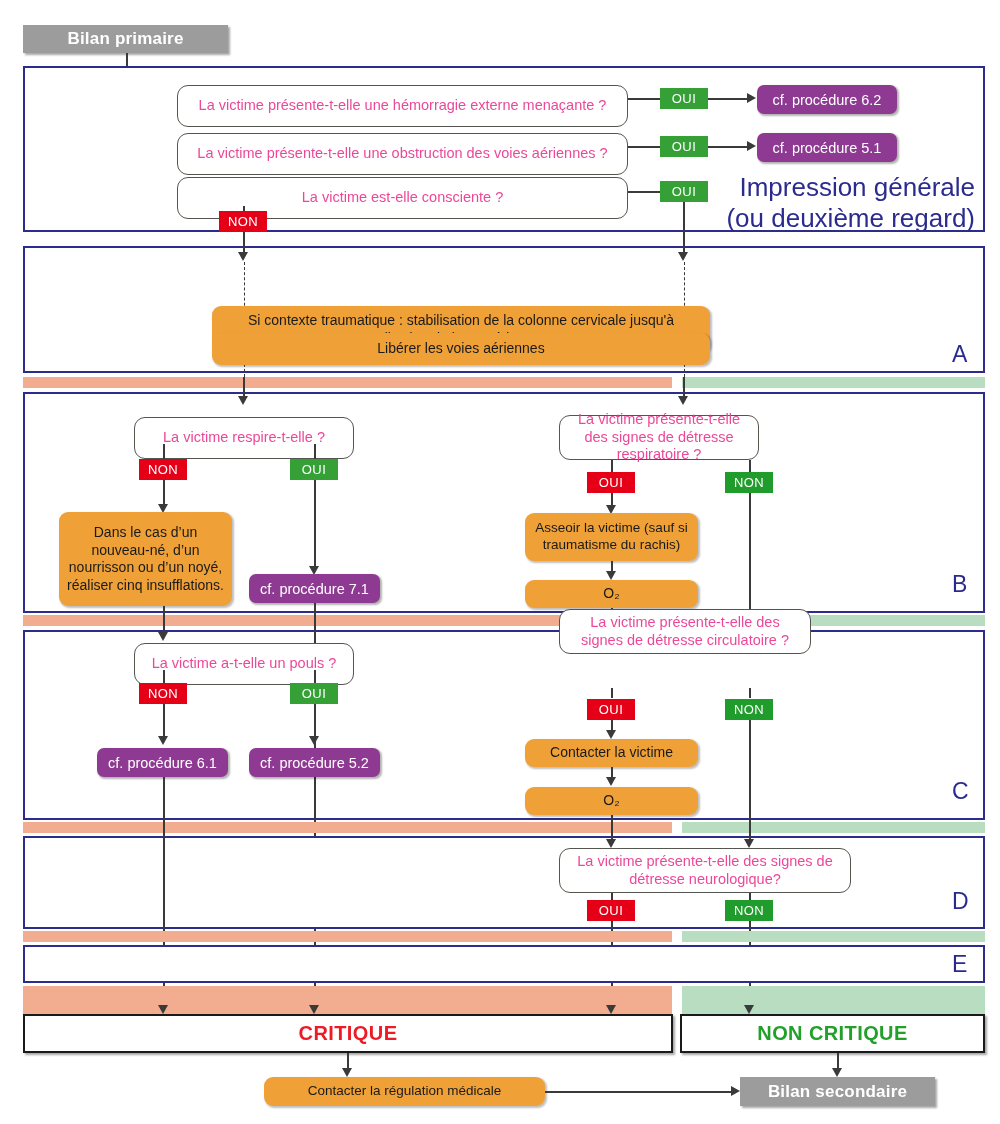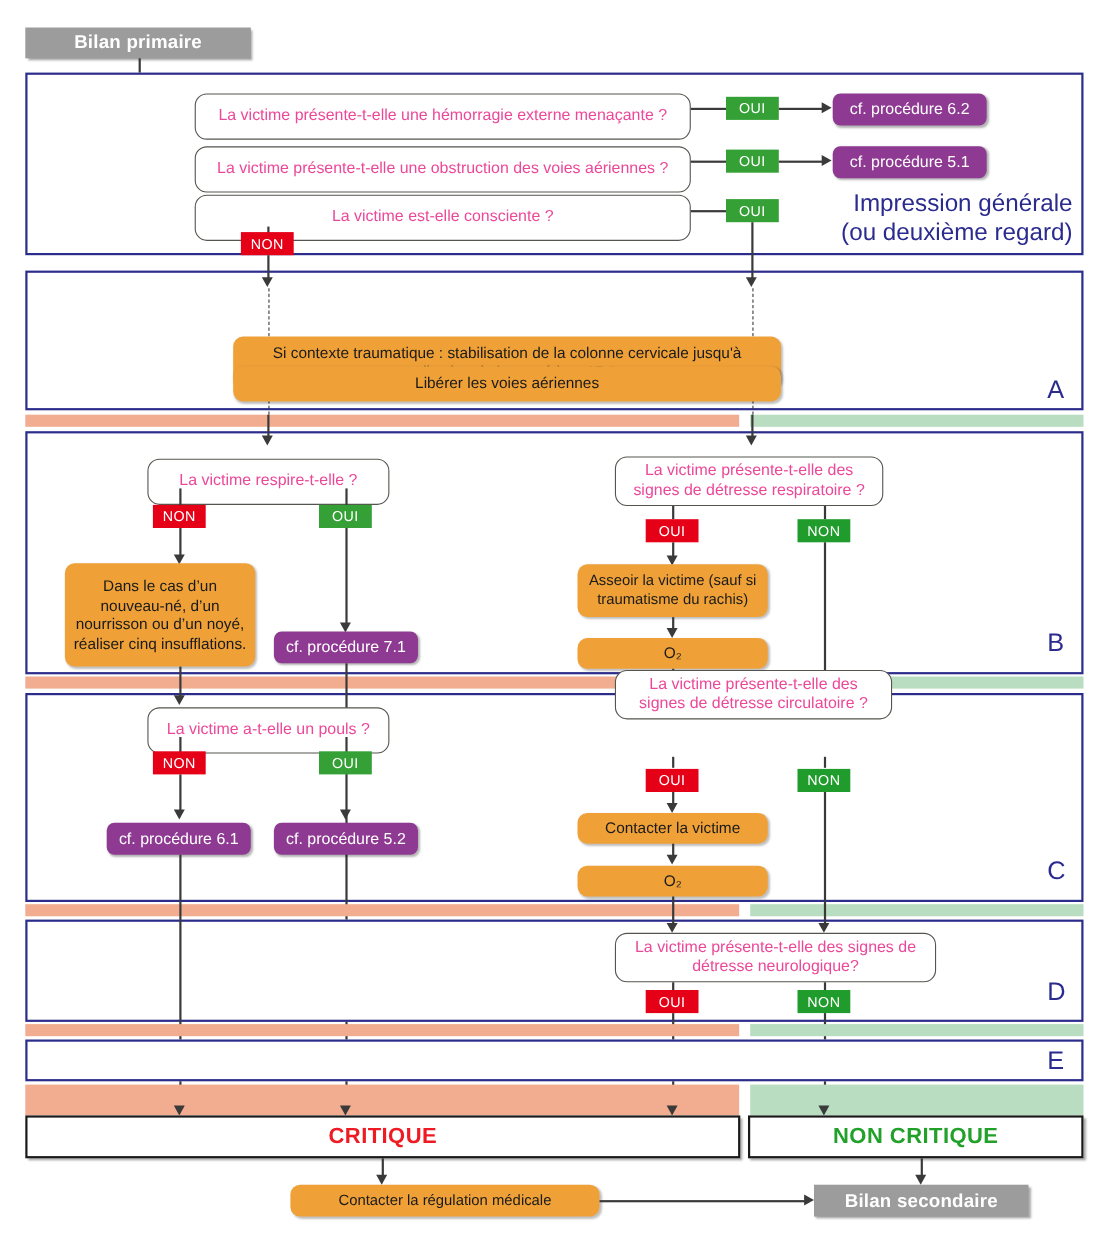--- a/index.html
+++ b/index.html
@@ -92,21 +92,21 @@
     font-weight:bold;
     letter-spacing:.4px;
     box-shadow:2px 2px 2px rgba(0,0,0,.35);
   }
   .outcome.crit{color:#ee1b24;}
   .outcome.noncrit{color:#21a02a;}
 
   
   .impression{
     color:#2b2b8f;
-    font-size:22px;
+    font-size:26px;
     line-height:1.18;
     text-align:right;
   }
 
   
   .vline{background:#3a3a3a;width:1.6px;}
   .hline{background:#3a3a3a;height:1.6px;}
   .vdash{
     width:0;border-left:1.6px dashed #3a3a3a;
   }
@@ -199,21 +199,21 @@
   <div class="abs vline" style="left:163px;top:480px;height:28px;"></div>
   <div class="abs arrow-d" style="left:158px;top:504px;"></div>
   <div class="abs action ctr" style="left:59px;top:512px;width:173px;height:94px;">Dans le cas d’un nouveau-né, d’un nourrisson ou d’un noyé, réaliser cinq insufflations.</div>
 
   <div class="abs vline" style="left:314px;top:444px;height:16px;"></div>
   <div class="abs badge ctr" style="left:290px;top:459px;width:48px;height:21px;background:#34a036;">OUI</div>
   <div class="abs vline" style="left:314px;top:480px;height:90px;"></div>
   <div class="abs arrow-d" style="left:309px;top:566px;"></div>
   <div class="abs procedure ctr" style="left:249px;top:574px;width:131px;height:29px;">cf. procédure 7.1</div>
 
-  <div class="abs question ctr" style="left:559px;top:415px;width:244px;height:45px;text-align:center;">La victime présente-t-elle des signes de détresse respiratoire ?</div>
+  <div class="abs question ctr" style="left:559px;top:415px;width:200px;height:45px;text-align:center;">La victime présente-t-elle des signes de détresse respiratoire ?</div>
   <div class="abs vline" style="left:611px;top:460px;height:12px;"></div>
   <div class="abs badge ctr" style="left:587px;top:472px;width:48px;height:21px;background:#e60017;">OUI</div>
   <div class="abs vline" style="left:611px;top:493px;height:16px;"></div>
   <div class="abs arrow-d" style="left:606px;top:505px;"></div>
   <div class="abs action ctr small" style="left:525px;top:513px;width:173px;height:48px;">Asseoir la victime (sauf si traumatisme du rachis)</div>
   <div class="abs vline" style="left:611px;top:561px;height:14px;"></div>
   <div class="abs arrow-d" style="left:606px;top:571px;"></div>
   <div class="abs action ctr" style="left:525px;top:580px;width:173px;height:28px;">O₂</div>
 
   <div class="abs vline" style="left:749px;top:460px;height:12px;"></div>

